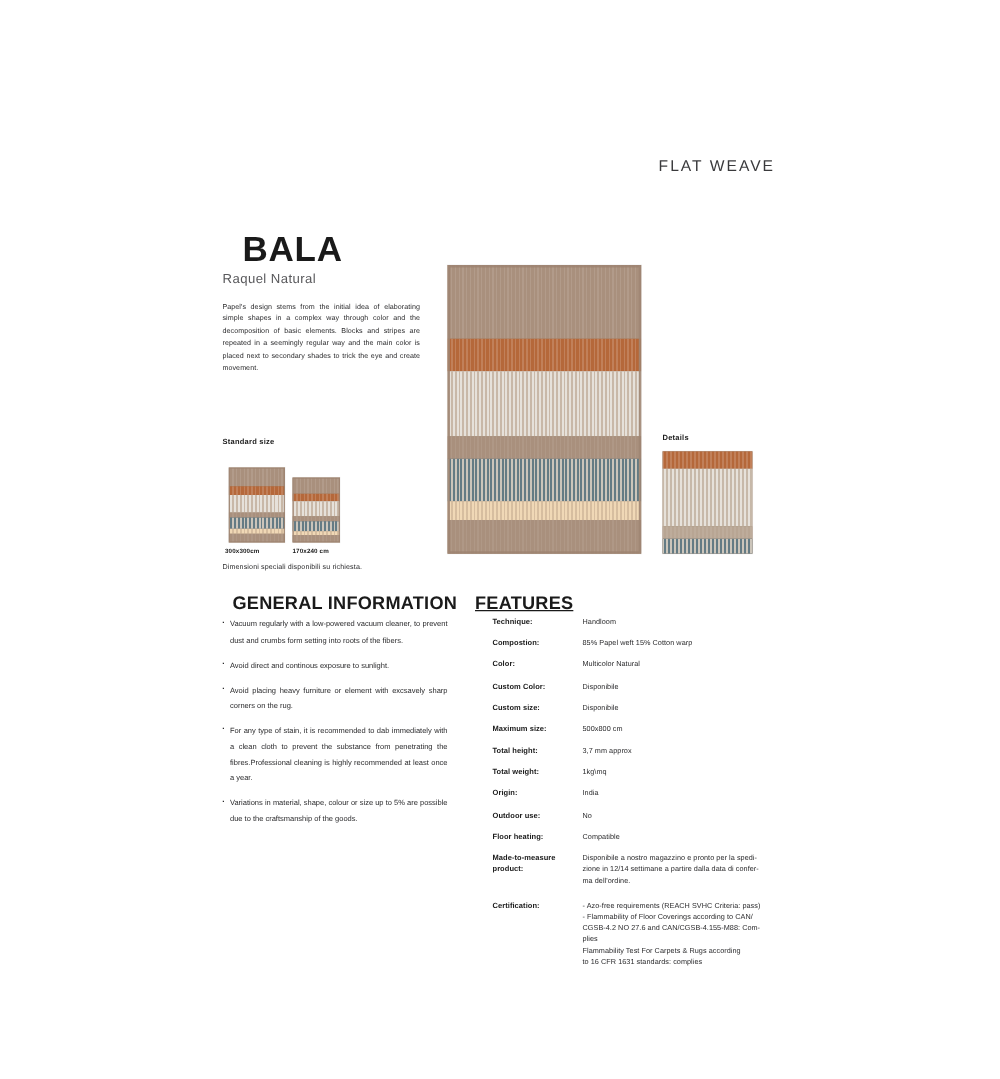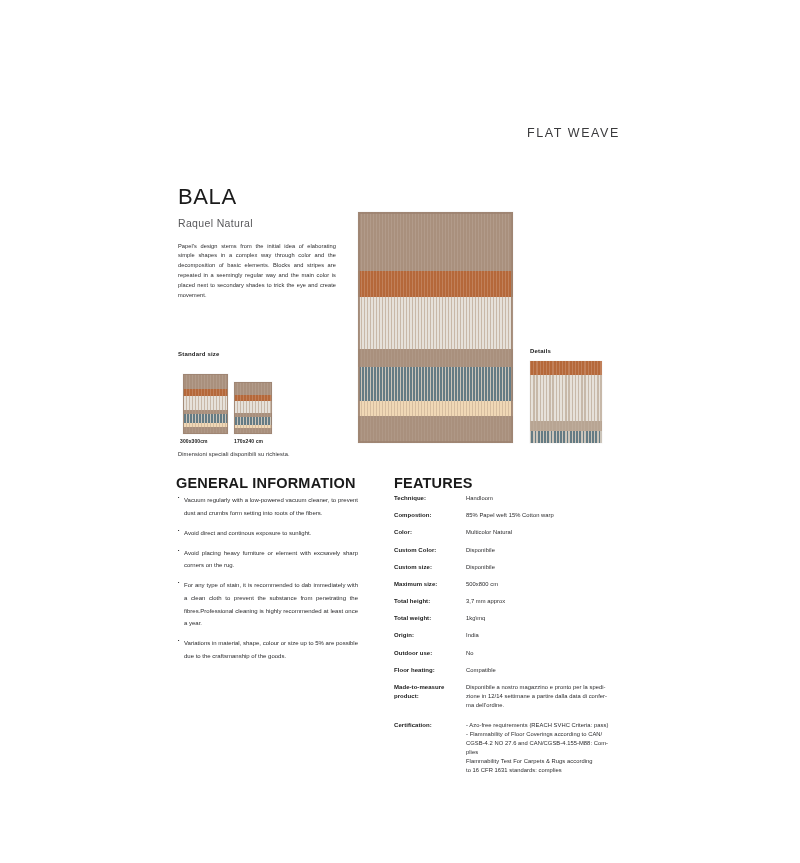--- a/index.html
+++ b/index.html
@@ -25,24 +25,24 @@
     text-align: right;
     font-size: 12.5px;
     letter-spacing: 1.6px;
     color: #3a3a3c;
     font-weight: 400;
   }
 
   
   .product-title {
     position: absolute;
-    left: 178px;
+    left: 194px;
     top: 186px;
-    font-size: 22px;
-    font-weight: normal;
+    font-size: 28px;
+    font-weight: bold;
     letter-spacing: 0.6px;
     color: #1a1a1a;
     margin: 0;
     line-height: 1;
   }
   .designer {
     position: absolute;
     left: 178px;
     top: 217px;
     font-size: 10.5px;
@@ -149,22 +149,22 @@
   }
 
   
   .sec-title {
     position: absolute;
     font-size: 14.5px;
     font-weight: bold;
     letter-spacing: 0.2px;
     color: #1a1a1a;
   }
-  .sec-title.gi { left: 176px; top: 475px; }
-  .sec-title.ft { left: 394px; top: 475px; }
+  .sec-title.gi { left: 186px; top: 475px; }
+  .sec-title.ft { left: 380px; top: 475px; text-decoration: underline; }
 
   
   .gi-list {
     position: absolute;
     left: 178px;
     top: 494px;
     width: 180px;
   }
   .gi-item {
     position: relative;

